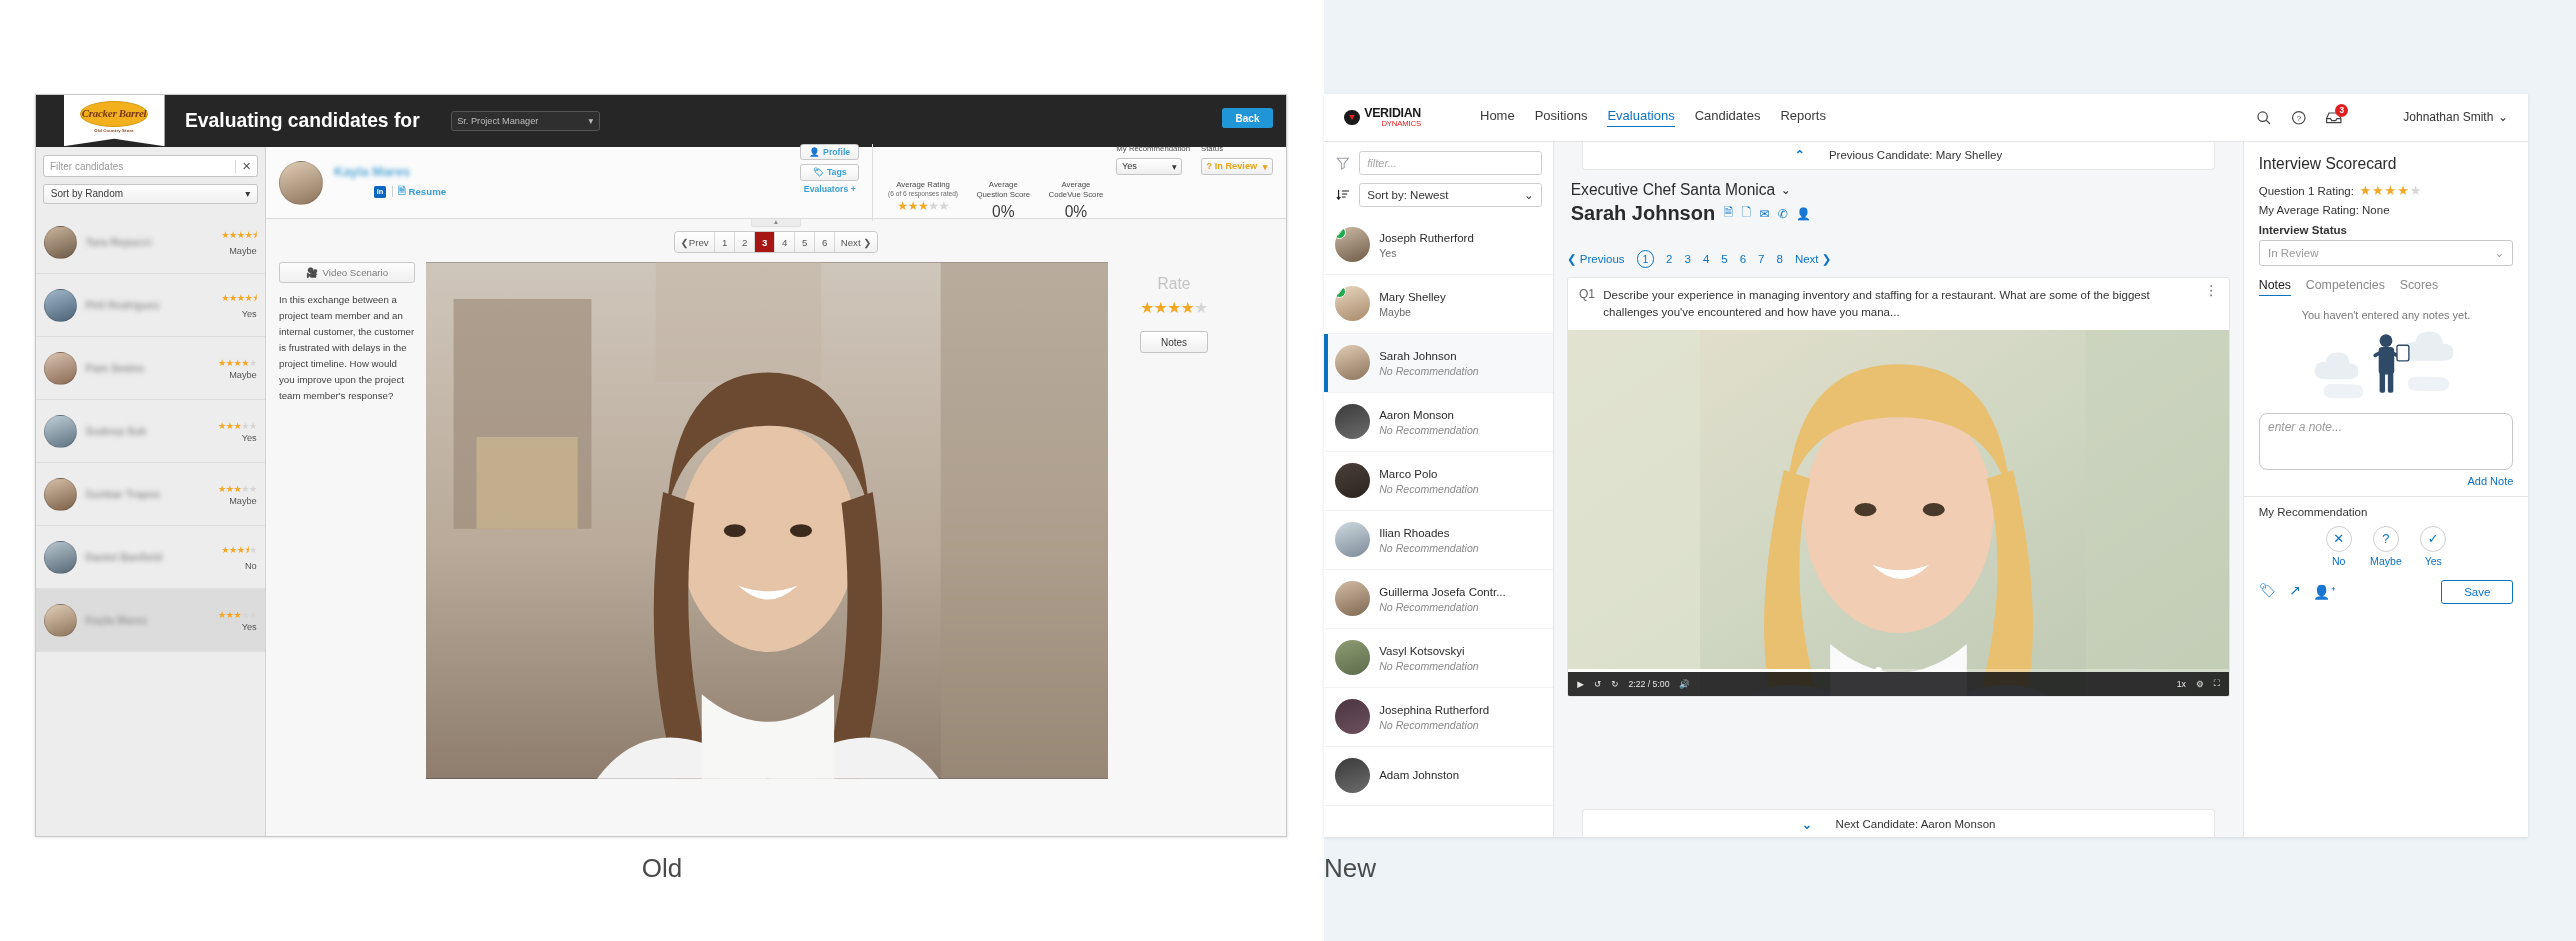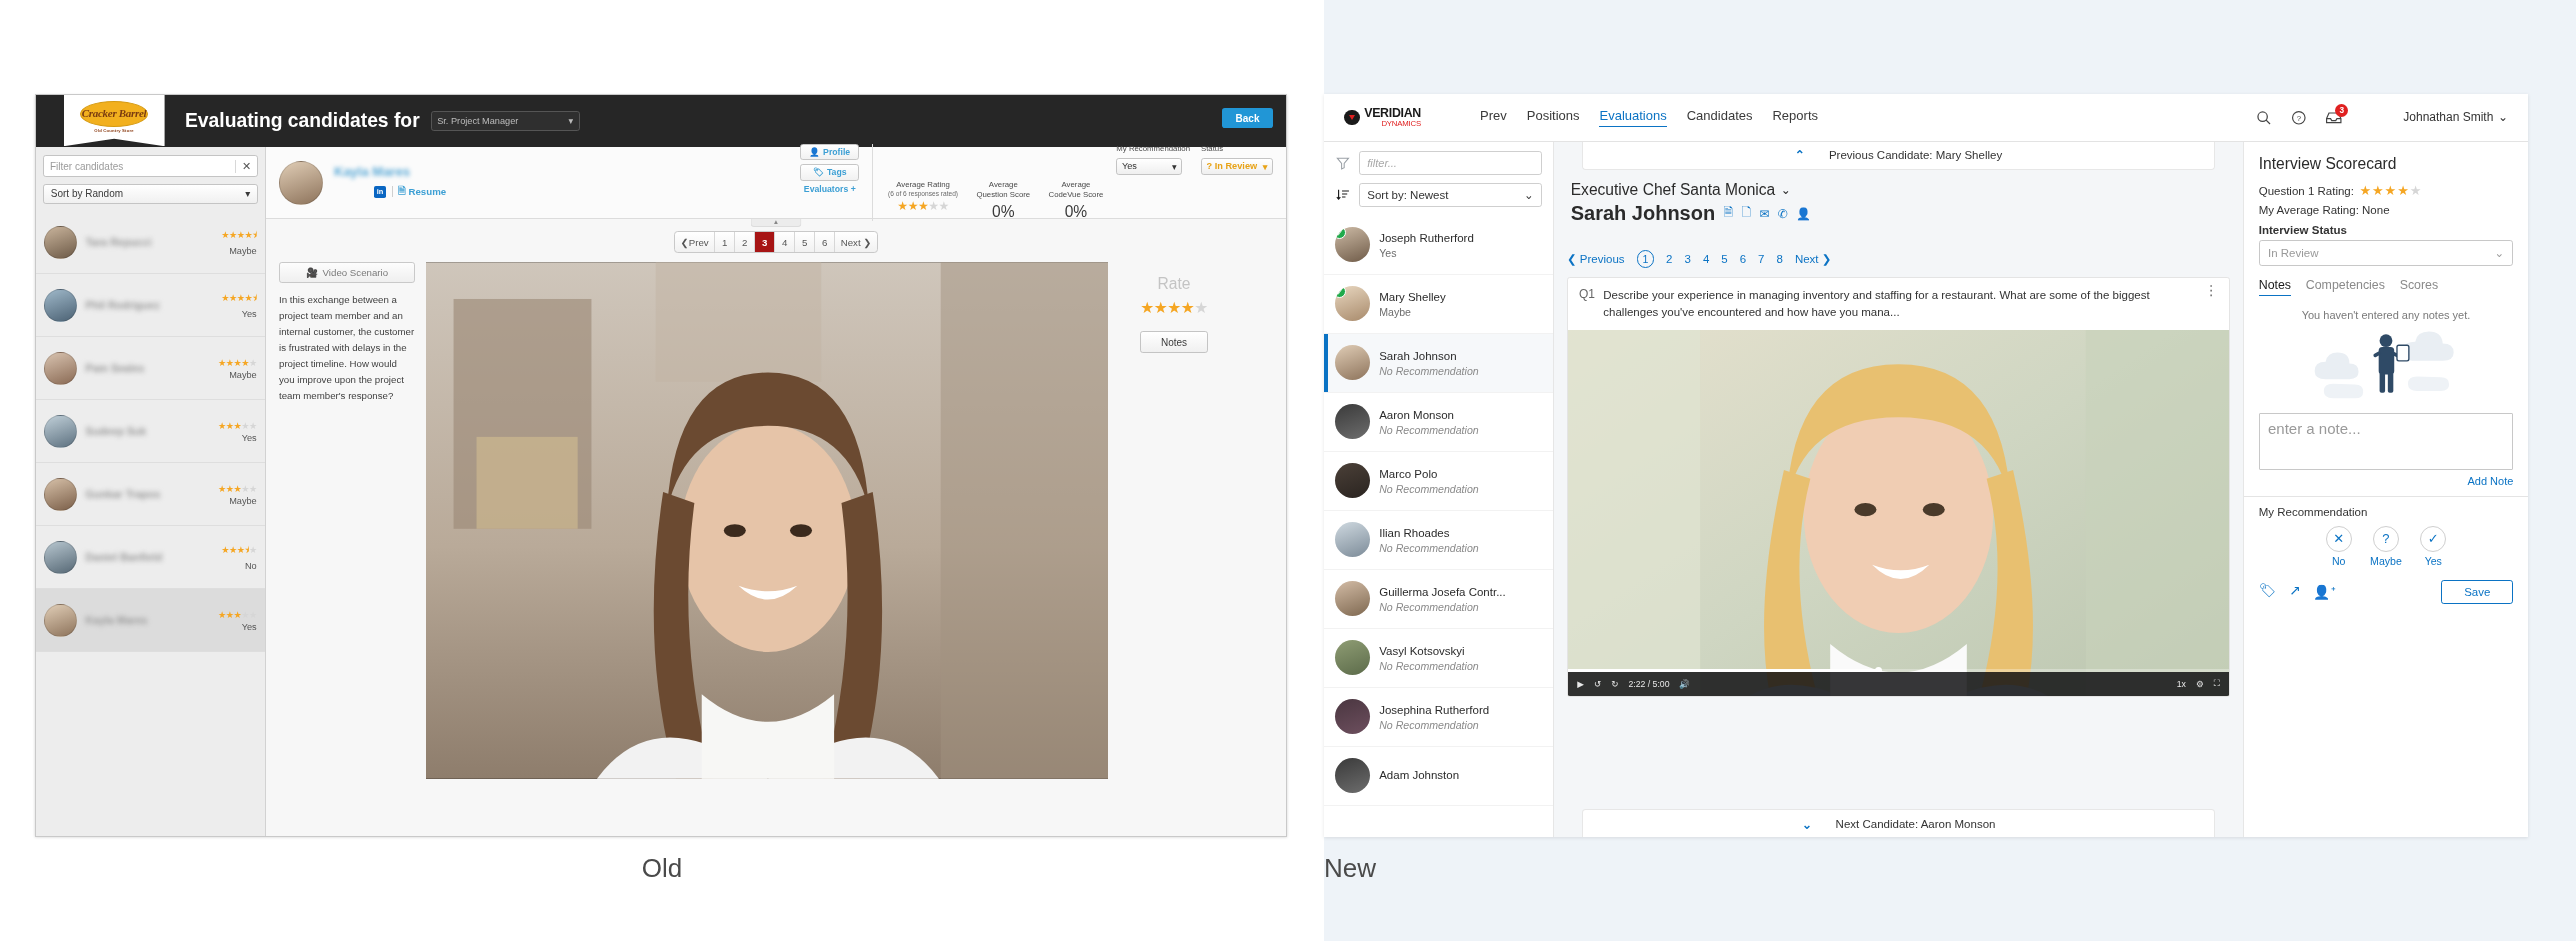--- a/index.html
+++ b/index.html
@@ -24,20 +24,21 @@
     width: 1252px; height: 743px;
     background: #f3f3f3;
     border: 0.9px solid #c9c9c9;
     overflow: hidden;
     box-shadow: 0 0.9px 2.8px rgba(0,0,0,.18);
   }
   .old-topbar {
     height: 52px; background: #262626;
     display: flex; align-items: center;
     position: relative;
+    gap: 20px;
   }
   .brand-plate {
     position: absolute; left: 27.6px; top: -1.8px;
     width: 101px; height: 53px;
     background: #fff;
     display: flex; align-items: center; justify-content: center;
     clip-path: polygon(0 0, 100% 0, 100% 100%, 50% 86%, 0 100%);
     padding-bottom: 5.5px;
   }
   .cb-logo { text-align: center; line-height: 1; }
@@ -348,22 +349,22 @@
     margin-top: 4.6px; height: 26px; border: 0.9px solid #c8c8c8; border-radius: 2.8px;
     display: flex; align-items: center; justify-content: space-between;
     padding: 0 8.3px; font-size: 11.5px; color: #9a9a9a;
   }
   .sc-tabs { display: flex; gap: 14.7px; margin-top: 12px; }
   .sc-tab { font-size: 12.4px; color: #8a8a8a; padding-bottom: 2.8px; }
   .sc-tab.active { color: #1a1a1a; border-bottom: 1.8px solid #0b73c4; }
   .empty-note { text-align: center; font-size: 11px; color: #7a7a7a; margin-top: 13px; }
   .illus { display: flex; justify-content: center; margin-top: 5.5px; }
   .note-inp {
-    margin-top: 11px; height: 57px; border: 0.9px solid #c8c8c8; border-radius: 1px;
-    padding: 6.4px 8.3px; font-size: 15px; color: #9a9a9a; 
+    margin-top: 11px; height: 57px; border: 0.9px solid #c8c8c8; border-radius: 8px;
+    padding: 6.4px 8.3px; font-size: 12px; color: #9a9a9a; font-style: italic;
   }
   .add-note { text-align: right; font-size: 11px; color: #0b73c4; margin-top: 5.5px; }
   .hr { height: 0.9px; background: #e4e4e4; margin: 9.2px -14.7px 0 -14.7px; }
   .rec-lab { font-size: 11.5px; color: #333; margin-top: 9.2px; }
   .rec-opts { display: flex; justify-content: center; gap: 18.4px; margin-top: 7.4px; }
   .rec-o { text-align: center; }
   .rec-c {
     width: 26px; height: 26px; border-radius: 50%; border: 0.9px solid #cfcfcf;
     display: flex; align-items: center; justify-content: center;
     color: #0b73c4; font-size: 13px; margin: 0 auto;
@@ -622,21 +623,21 @@
         <div class="vd-logo">
           <span class="vd-mark">
               <span class="vd-tri"></span>
             </span>
           <span class="vd-text">
             <span class="vd-name" style="display:block">VERIDIAN</span>
             <span class="vd-dyn" style="display:block">DYNAMICS</span>
           </span>
         </div>
         <div class="new-nav" id="new-nav">
-            <span class="nav-it">Prev</span>
+            <span class="nav-it">Home</span>
             <span class="nav-it">Positions</span>
             <span class="nav-it active">Evaluations</span>
             <span class="nav-it">Candidates</span>
             <span class="nav-it">Reports</span>
           </div>
         <div class="new-top-right">
           <span class="ic-btn">
             <svg width="15.6" height="15.6" viewBox="0 0 20 20" fill="none" stroke="#444" stroke-width="1.6">
                 <circle cx="8.5" cy="8.5" r="6"></circle>
                 <line x1="13" y1="13" x2="18" y2="18"></line>

